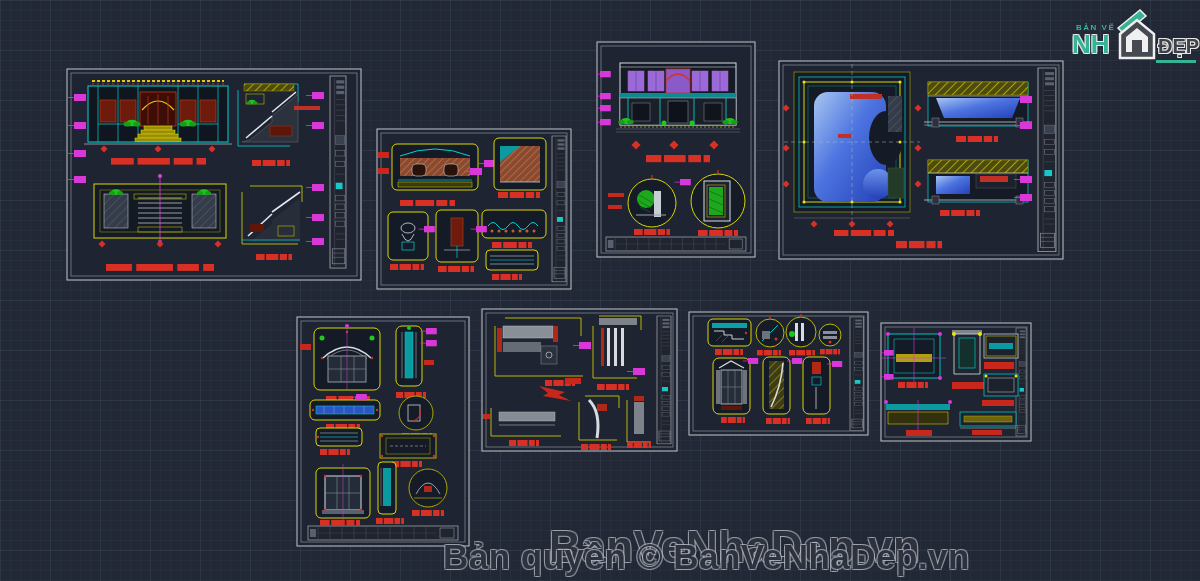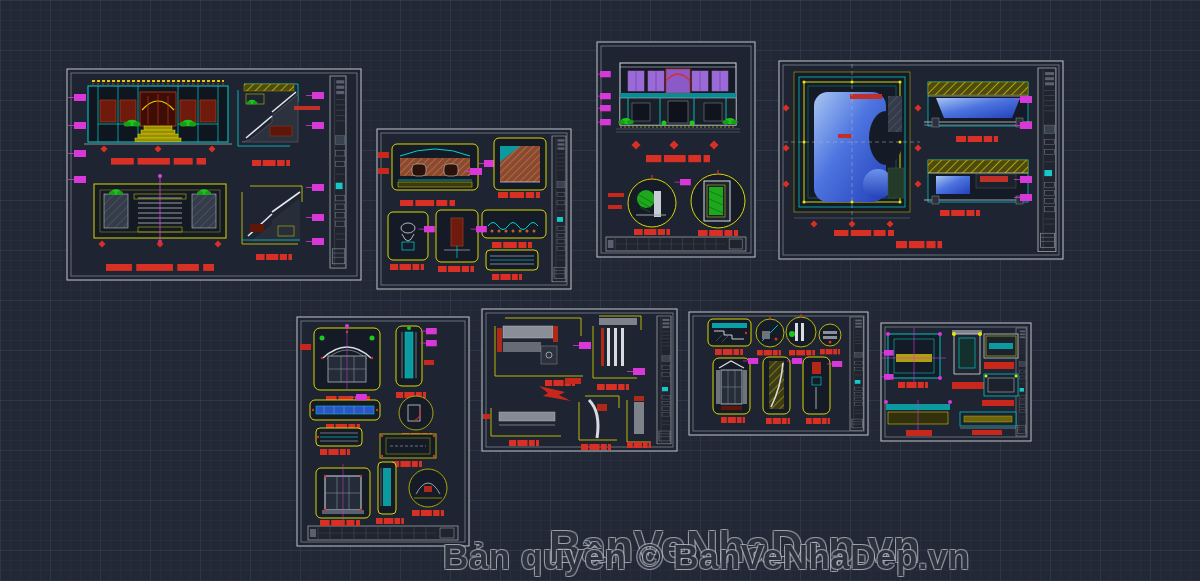--- a/index.html
+++ b/index.html
@@ -687,17 +687,29 @@
     <g transform="translate(80,88)">
       <rect x="0" y="2" width="56" height="14" fill="#1c222d" stroke="#00c4c4" stroke-width="0.8"></rect>
       <rect x="4" y="6" width="48" height="6" fill="#6e6410" stroke="#c8c800" stroke-width="0.4"></rect>
       <line x1="0" y1="18" x2="56" y2="18" stroke="#c8ccd2" stroke-width="0.5"></line>
       <rect x="12" y="20" width="30" height="5" fill="#c8281c"></rect>
     </g>
     <use href="#mtag" transform="translate(4,28) scale(0.8)"></use>
       <use href="#mtag" transform="translate(4,52) scale(0.8)"></use>
   </svg>
 
+  <div class="logo">
+    <span class="top">BẢN VẼ</span>
+    <span class="main">NH</span>
+    <svg class="house" width="54" height="56" viewBox="0 0 54 56">
+      <path d="M8,20 L30,2 L36,8 L14,26 Z" fill="#35b394" stroke="#f0f0f0" stroke-width="1.5"></path>
+      <path d="M10,26 L27,12 L44,26 V50 H10 Z" fill="#444a4f" stroke="#f0f0f0" stroke-width="2.5"></path>
+      <path d="M16,29 L27,20 L38,29 V44 H16 Z" fill="#f0f0f0"></path>
+      <rect x="22" y="32" width="10" height="12" fill="#444a4f"></rect>
+    </svg>
+    <span class="right">ĐẸP</span>
+    <div class="underline"></div>
+  </div>
 
   <div class="wm wm1">BanVeNhaDep.vn</div>
   <div class="wm wm2">Bản quyền © BanVeNhaDep.vn</div>
 
 </div>
 
 </body></html>

